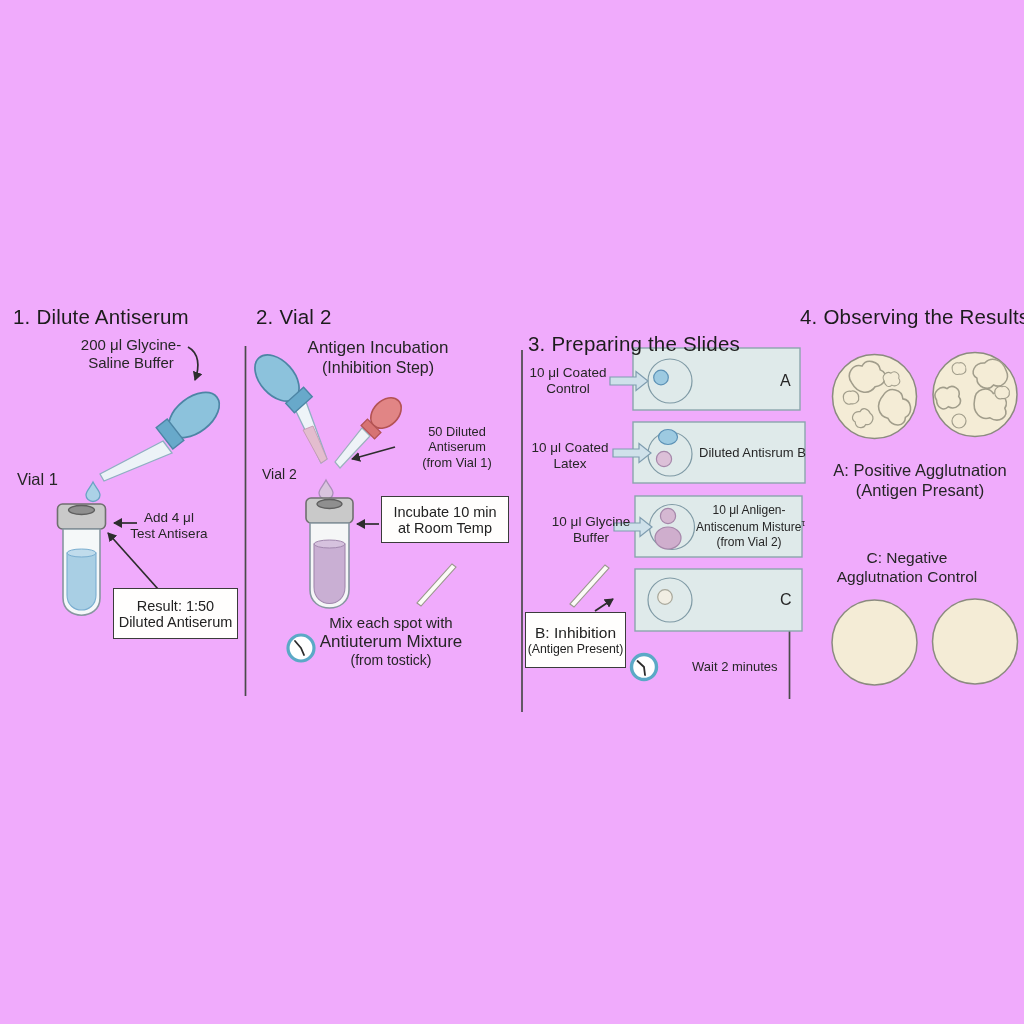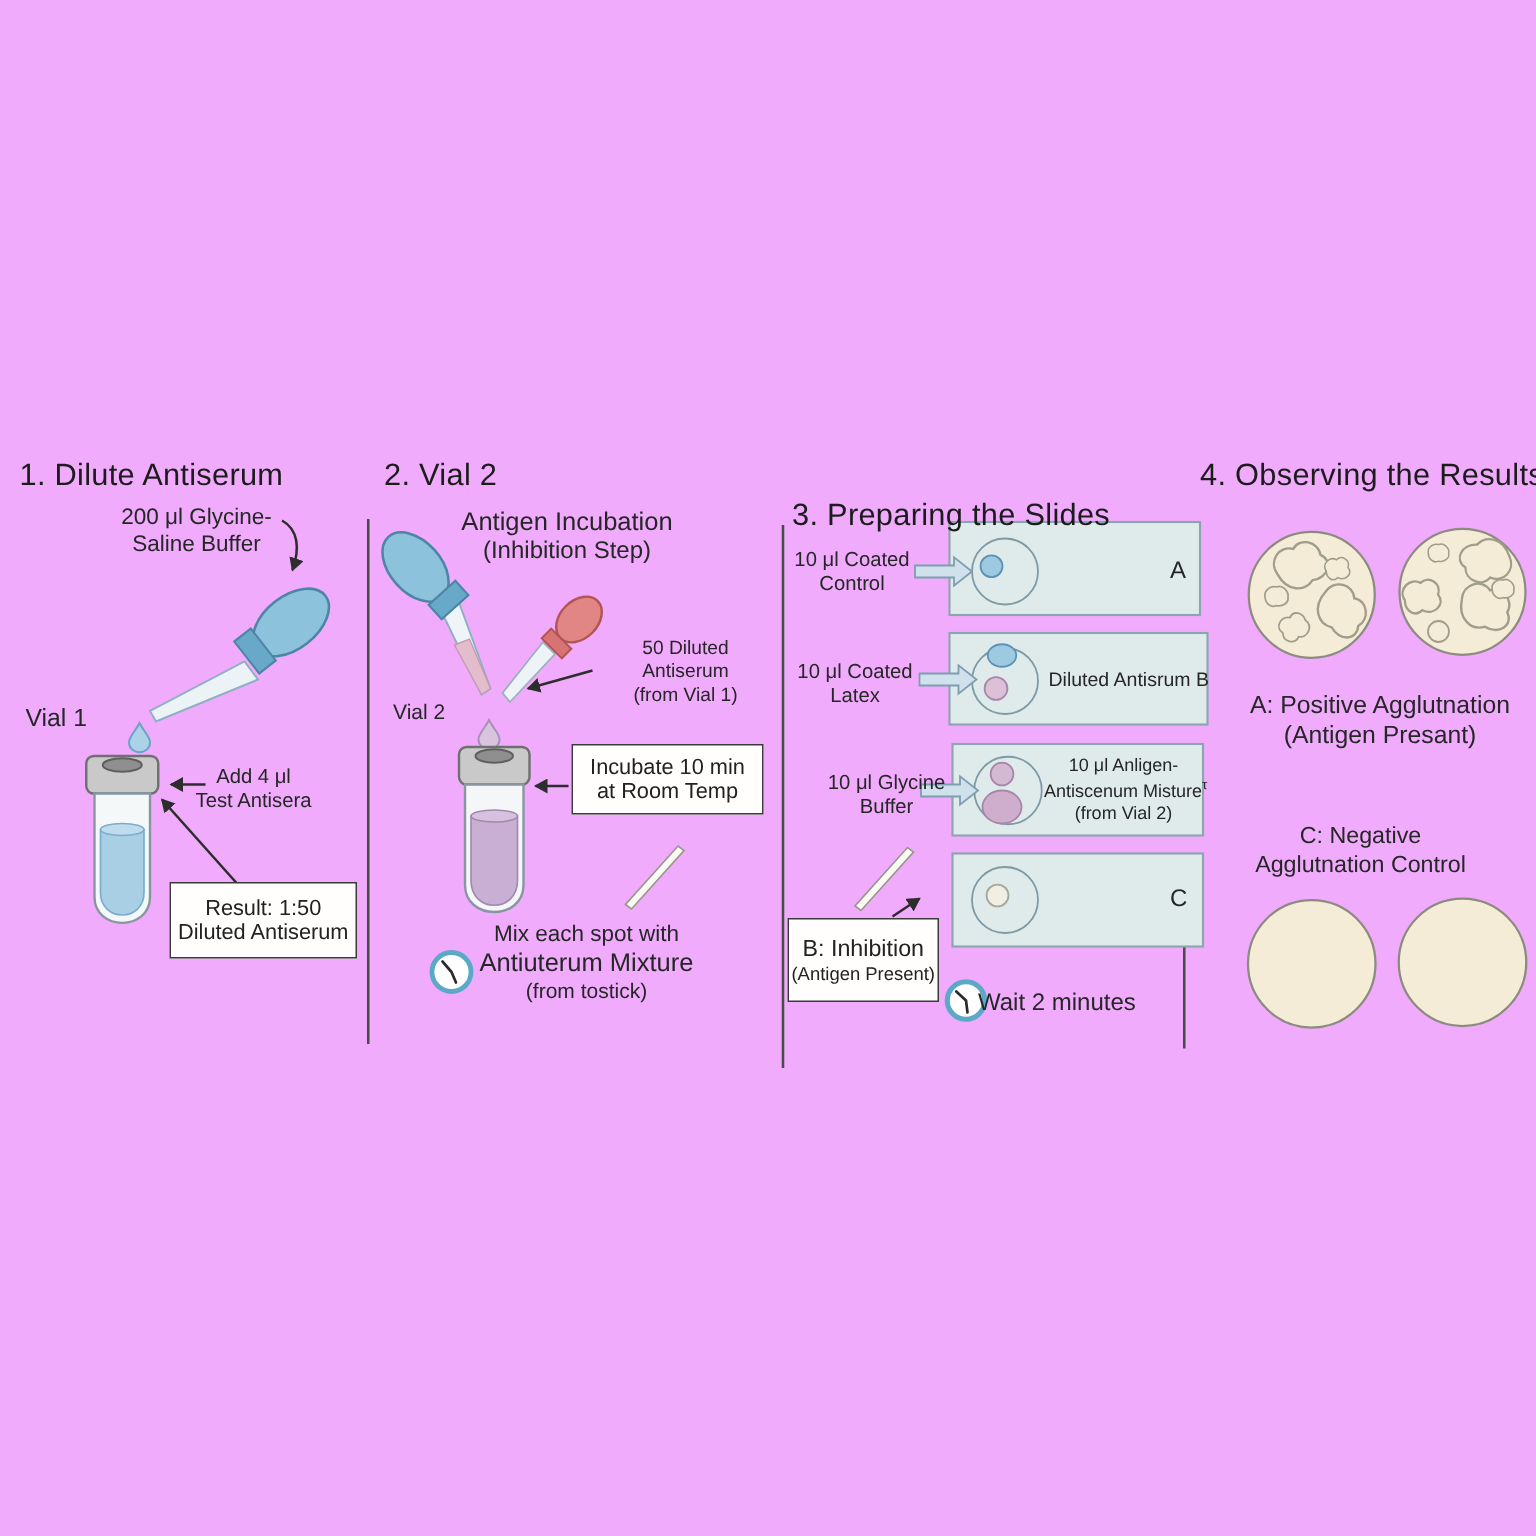--- a/index.html
+++ b/index.html
@@ -227,21 +227,21 @@
     <div class="t c" style="left:696px;top:503px;width:106px;font-size:12px;line-height:1.23;">
       <span class="ln">10 μl Anligen-</span>
       <span class="ln nw"><span>Antiscenum Misture</span><span class="sup">τ</span></span>
       <span class="ln">(from Vial 2)</span>
     </div>
     <div class="t nw" style="left:780px;top:590px;font-size:16px;">C</div>
     <div class="bx" style="left:525px;top:612px;width:101px;height:56px;font-size:15.5px;">
       <span class="ln">B: Inhibition</span>
       <span class="ln" style="font-size:12.3px;">(Antigen Present)</span>
     </div>
-    <div class="t nw" style="left:652px;top:659px;font-size:16px;">Wait 2 minutes</div>
+    <div class="t nw" style="left:692px;top:659px;font-size:13px;">Wait 2 minutes</div>
   </div>
 
   <div class="layer">
     <div class="t title nw" style="left:800px;top:305px;">4. Observing the Results</div>
     <div class="t c" style="left:818px;top:461px;width:204px;font-size:16.5px;">
       <span class="ln">A: Positive Agglutnation</span>
       <span class="ln">(Antigen Presant)</span>
     </div>
     <div class="t c" style="left:813px;top:549px;width:188px;font-size:15.5px;">
       <span class="ln">C: Negative</span>

